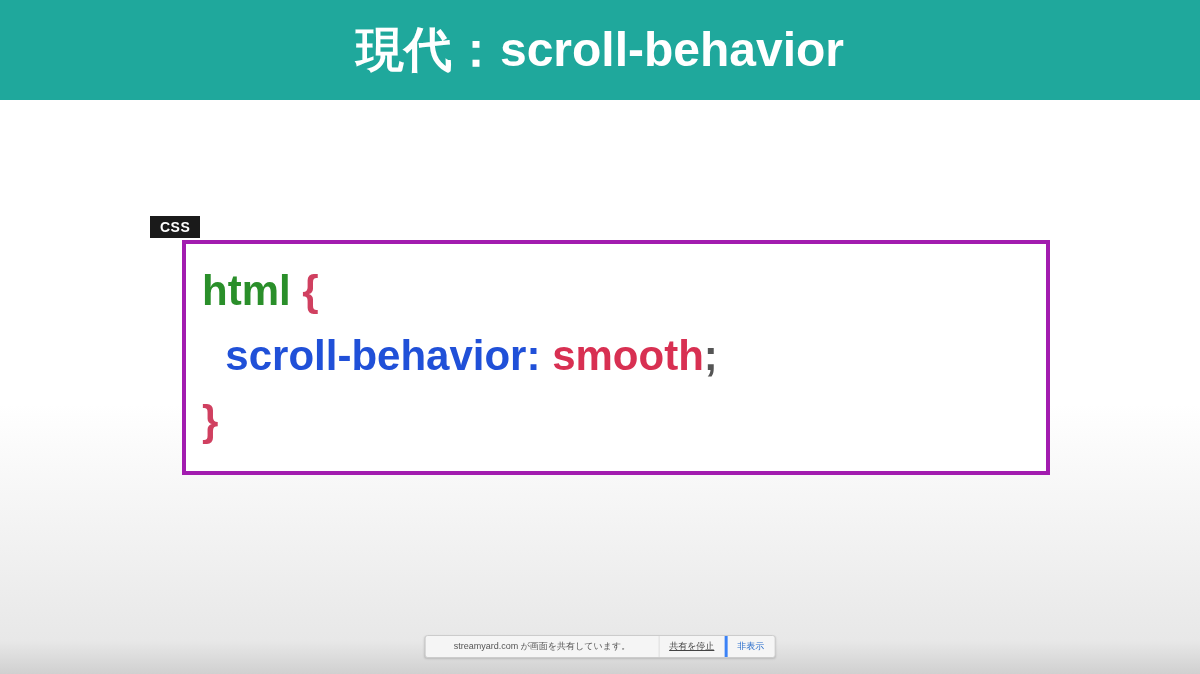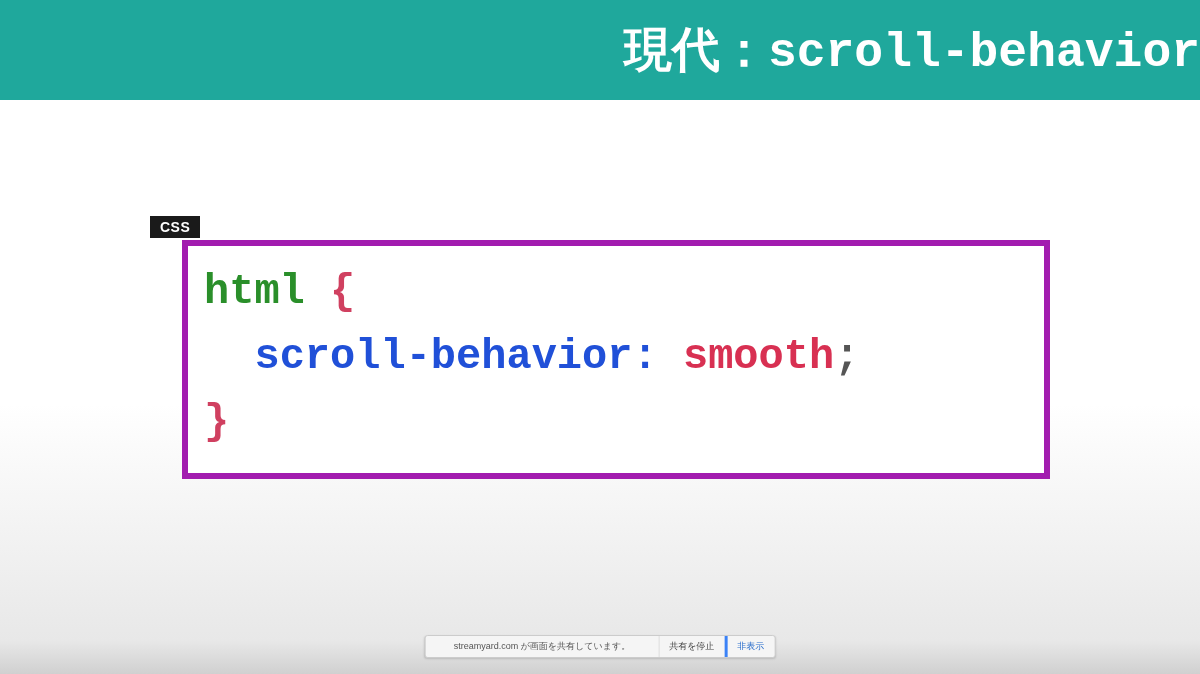--- a/index.html
+++ b/index.html
@@ -11,50 +11,49 @@
       width: 1200px;
       height: 674px;
       background: linear-gradient(to bottom, #ffffff 0%, #ffffff 60%, #e8e8e8 95%, #d0d0d0 100%);
       font-family: sans-serif;
       position: relative;
       overflow: hidden;
     }
     .title-bar {
       background: #1fa89c;
       color: #ffffff;
-      text-align: right;
+      text-align: center;
       padding: 18px 0;
       font-size: 48px;
       font-weight: bold;
       width: 100%;
-      font-family: Liberation Mono, monospace;
     }
     .content-area {
       padding: 140px 150px 0 150px;
     }
     .code-block-wrapper {
       position: relative;
       padding-left: 32px;
     }
     .code-label {
       position: absolute;
       top: -24px;
       left: 0;
       background: #1a1a1a;
       color: #ffffff;
       padding: 3px 10px;
       font-size: 14px;
       font-weight: bold;
       letter-spacing: 0.5px;
     }
     .code-block {
-      border: 6px solid #a21caf;
+      border: 4px solid #a21caf;
       background: #ffffff;
       padding: 14px 16px 18px 16px;
-      font-family: Liberation Mono, monospace;
+      font-family: Liberation Sans, sans-serif;
       font-size: 42px;
       font-weight: bold;
       line-height: 1.55;
       white-space: pre;
     }
     .tok-selector { color: #2a8f2a; }
     .tok-brace { color: #d04060; }
     .tok-property { color: #2050d8; }
     .tok-colon { color: #2050d8; }
     .tok-value { color: #d83052; }
@@ -74,20 +73,21 @@
       box-shadow: 0 1px 2px rgba(0,0,0,0.15);
     }
     .share-msg {
       padding: 4px 28px;
     }
     .share-btn {
       padding: 4px 10px;
       border-left: 1px solid #ddd;
       color: #444;
       cursor: pointer;
+      text-decoration: underline;
     }
     .share-hide {
       padding: 4px 10px;
       border-left: 3px solid #3b82f6;
       color: #2a6ecc;
       cursor: pointer;
     }
   </style>
 </head>
 <body>

